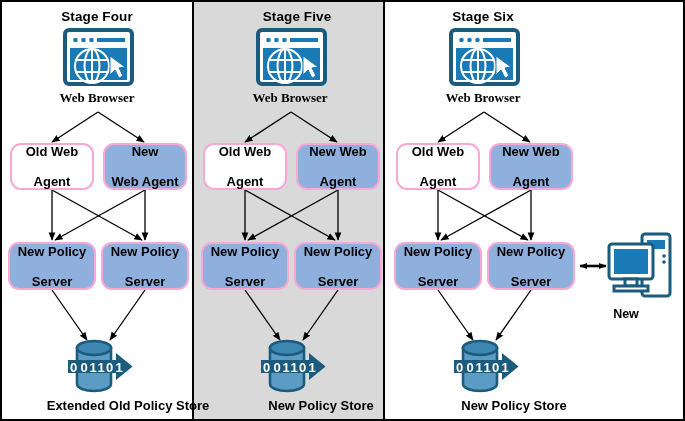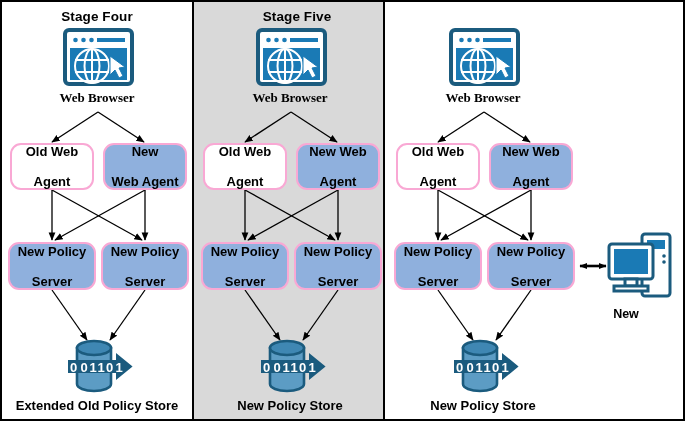--- a/index.html
+++ b/index.html
@@ -33,20 +33,21 @@
     text-align:center;
     font-size:13px;font-weight:bold;color:#000;
     white-space:nowrap;
     font-family:Liberation Serif, serif;
   }
   .store-label{
     position:absolute;
     text-align:center;
     font-size:13px;font-weight:bold;color:#000;
     white-space:nowrap;
+    padding-left:31px;
   }
   .admin-label{
     position:absolute;
     text-align:center;
     font-size:12.5px;font-weight:bold;color:#000;
     line-height:15px;
     white-space:nowrap;
   }
 
   
@@ -252,20 +253,21 @@
         <text x="19" y="32.5">0</text>
         <text x="28" y="32.5">1</text>
         <text x="36" y="32.5">1</text>
         <text x="44.5" y="32.5">0</text>
         <text x="54" y="32.5">1</text>
       </g>
     </svg>
   </div>
   <div class="store-label" style="left:193px;top:396px;width:190px;">New Policy Store</div>
 
+  <div class="stage-title" style="left:386px;top:7px;width:190px;">Stage Six</div>
 
   <div class="icon" style="left:447px;top:26px;">
     <svg width="71" height="58" viewBox="0 0 71 58">
       <rect x="2" y="2" width="67" height="54" rx="4" fill="#ffffff" stroke="#1b5b7e" stroke-width="4"></rect>
       <rect x="7" y="7" width="57" height="10" fill="#ffffff"></rect>
       <circle cx="12.5" cy="12" r="2.3" fill="#1a7ab5"></circle>
       <circle cx="20.5" cy="12" r="2.3" fill="#1a7ab5"></circle>
       <circle cx="28.5" cy="12" r="2.3" fill="#1a7ab5"></circle>
       <rect x="34" y="10" width="28" height="4" fill="#1a7ab5"></rect>
       <rect x="7" y="20" width="57" height="32" fill="#1a7ab5"></rect>

